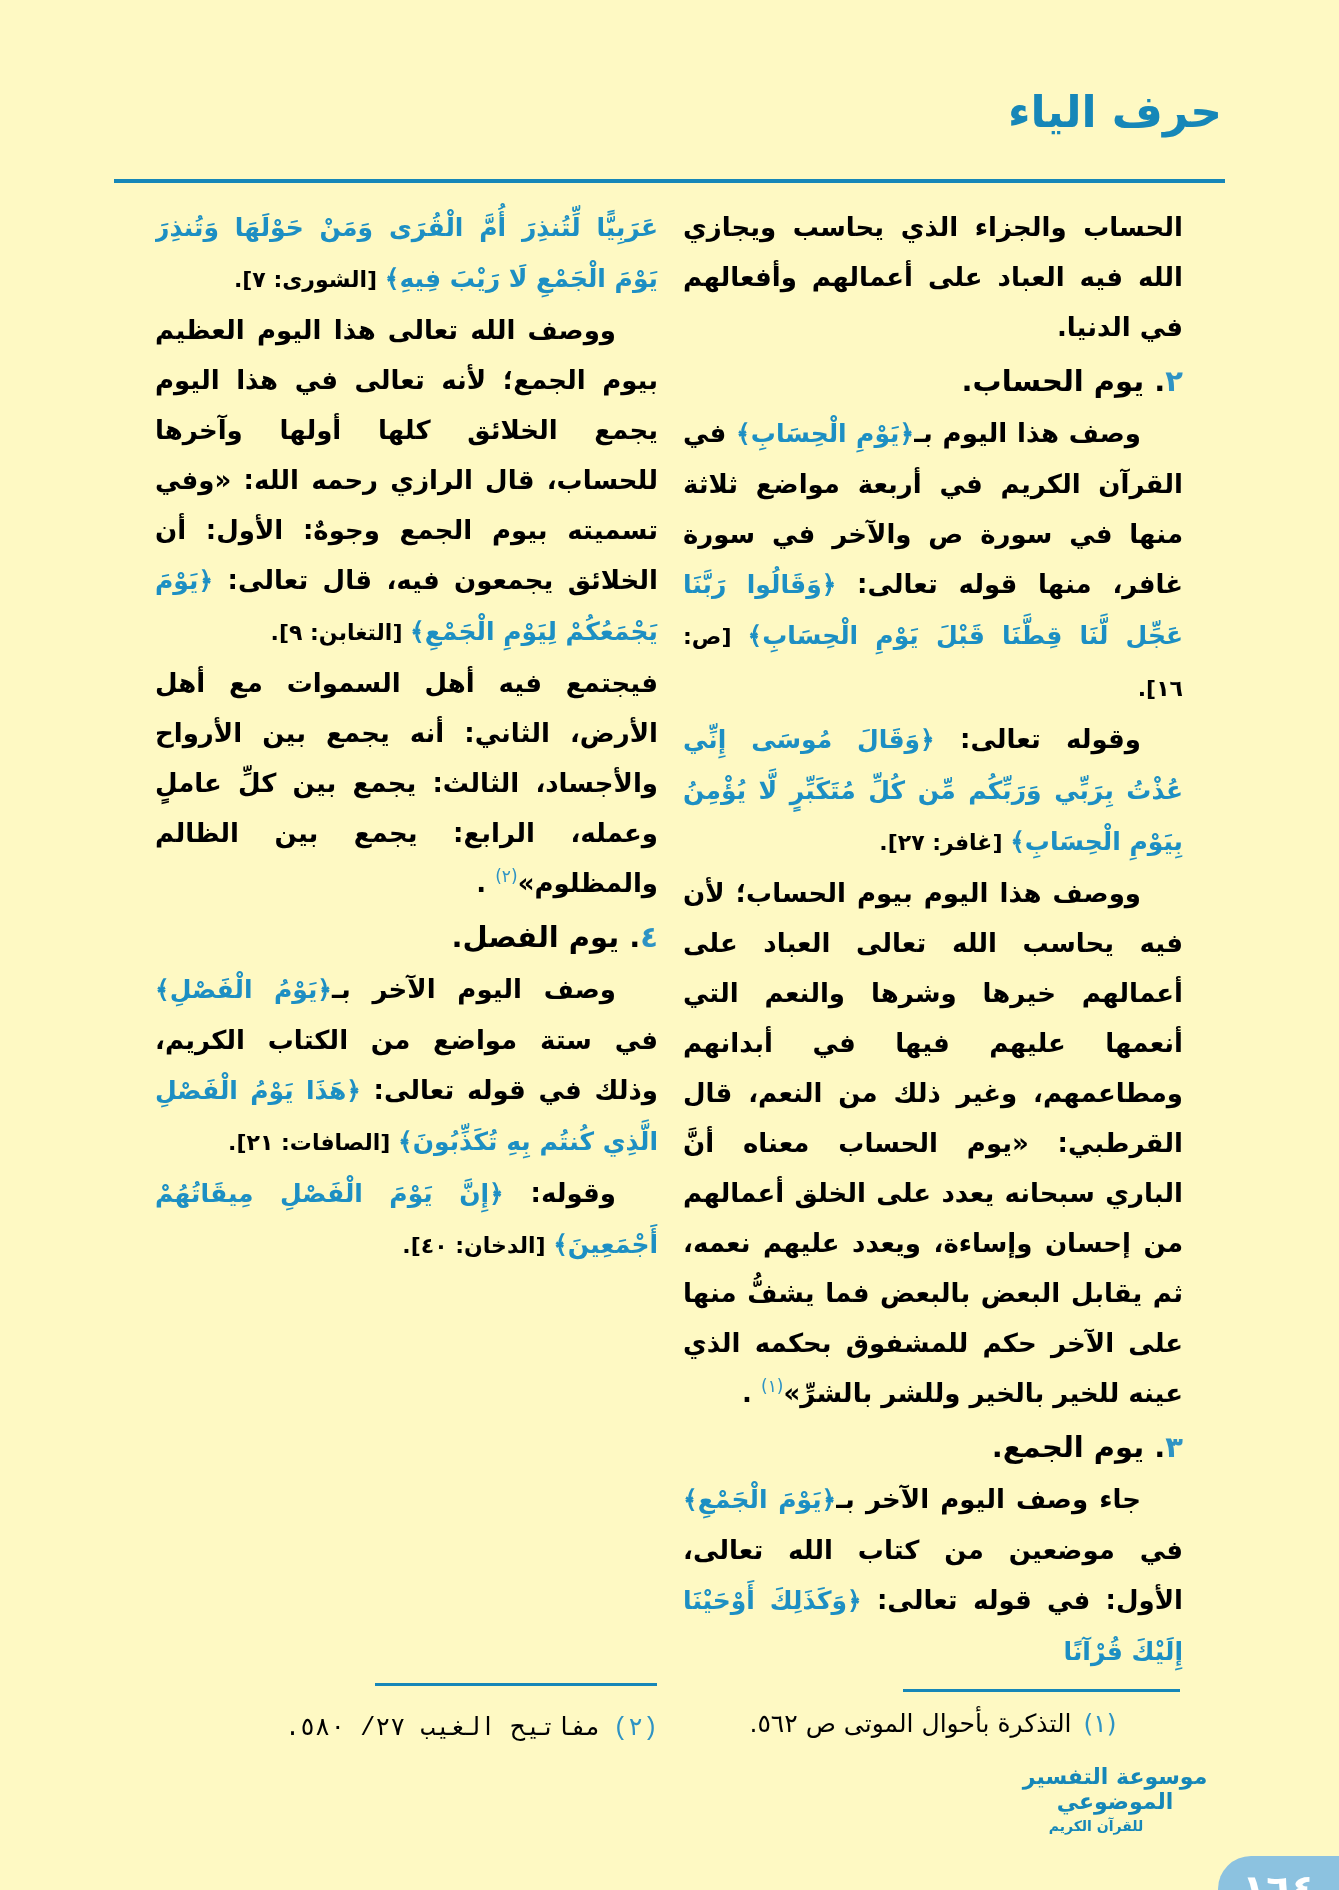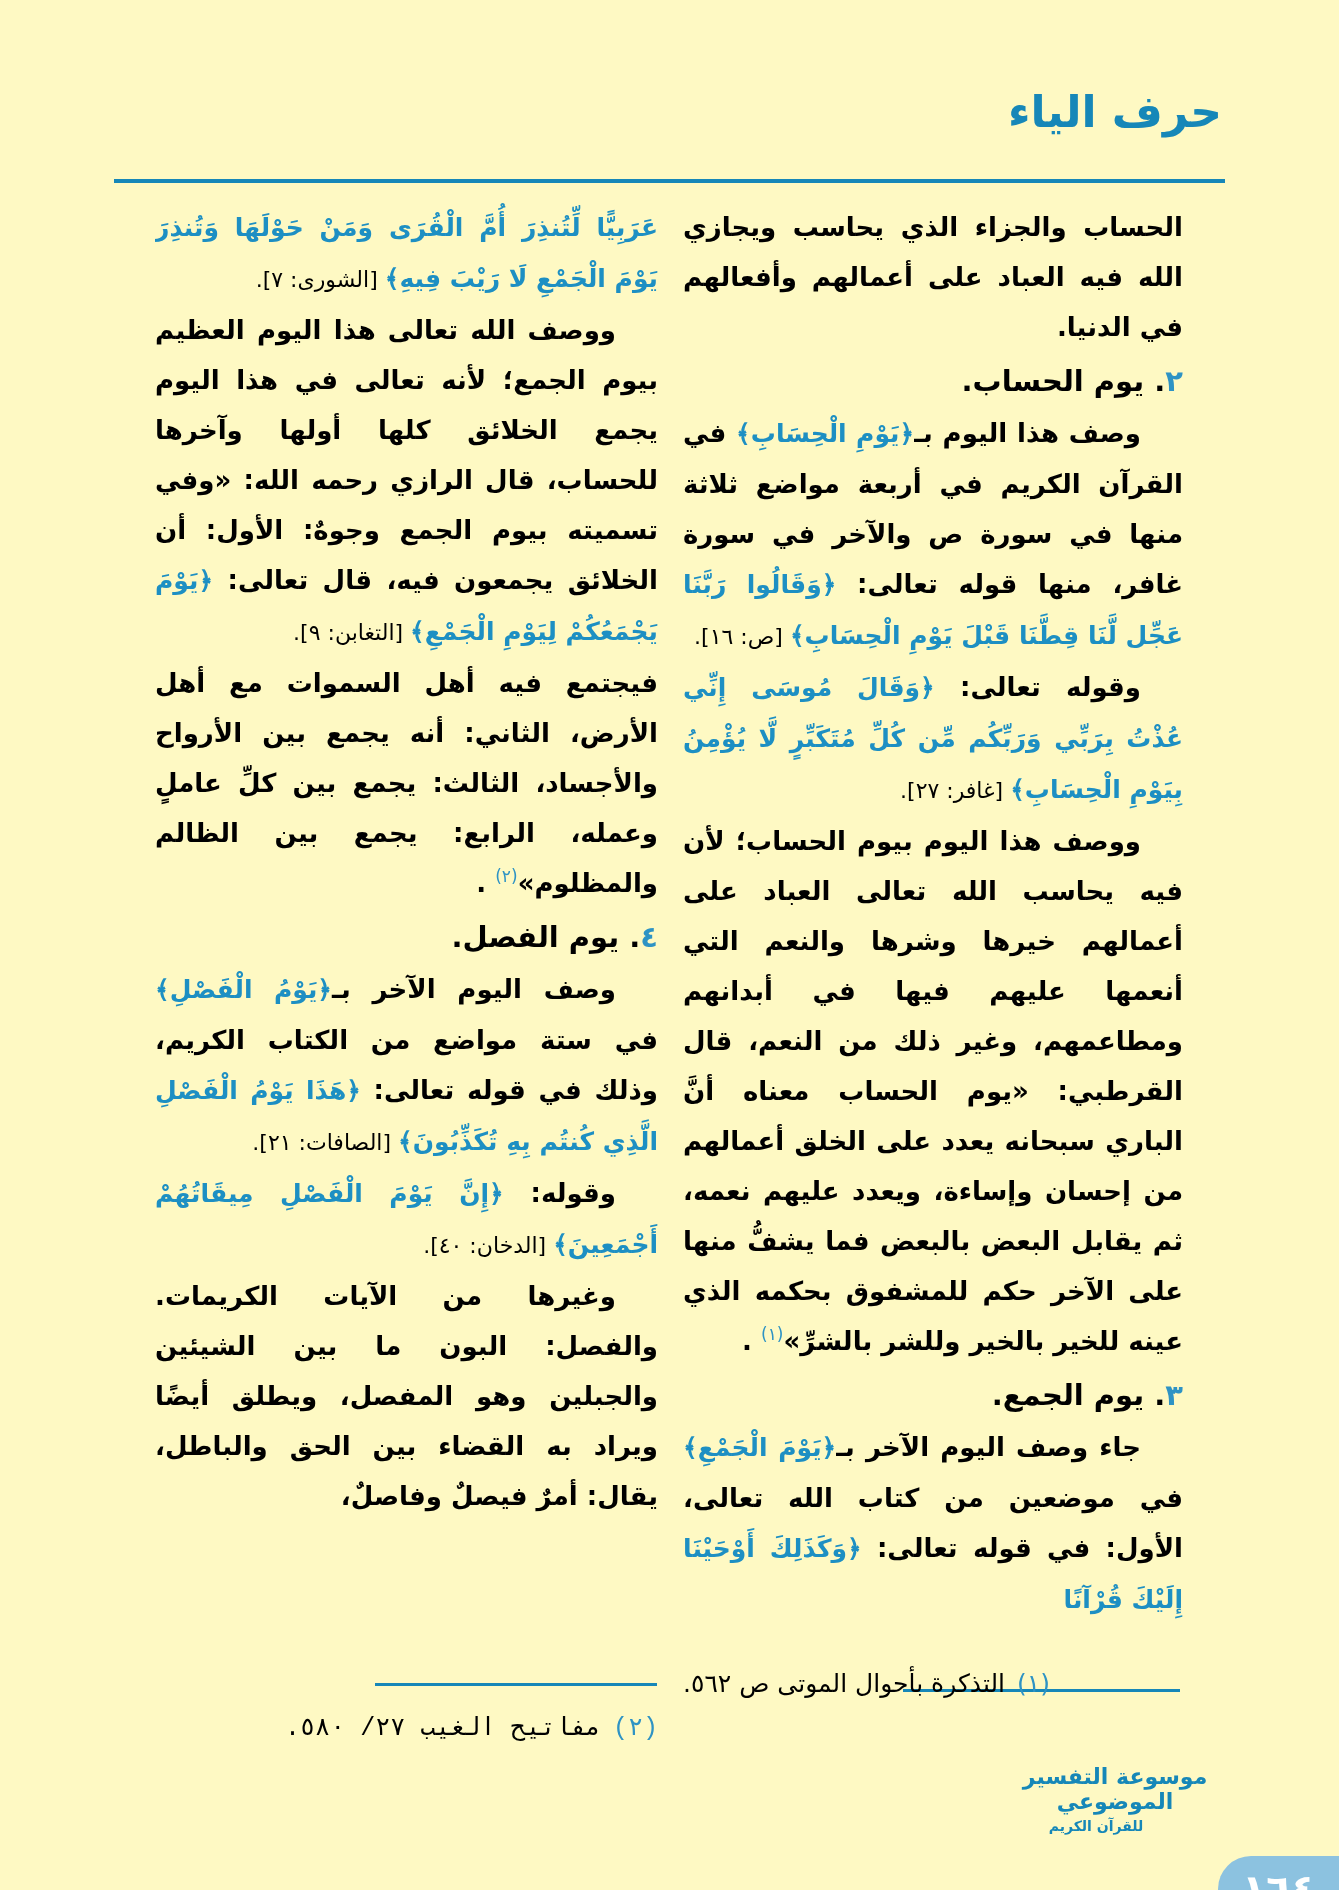--- a/index.html
+++ b/index.html
@@ -28,27 +28,27 @@
     font-size:26px;line-height:50px;font-weight:bold;
     text-align:justify;text-justify:inter-word;
   }
   .col-right{right:156px;width:500px;}
   .col-left{right:681px;width:503px;}
   .para{margin:0;}
   .para.indent{text-indent:42px;}
   .heading{font-size:29px;font-weight:bold;margin:4px 0 2px;}
   .hnum{color:var(--hnum);}
   .quran{color:var(--quran);font-weight:bold;font-size:25px;}
-  .ref{font-weight:normal;font-size:22px;}
+  .ref{font-weight:bold;font-size:22px;}
   .fn-mark{color:var(--hnum);font-size:17px;vertical-align:super;font-weight:normal;line-height:0;}
   .fn-sep{position:absolute;height:3px;background:var(--accent);}
   .fn-sep-right{top:1689px;right:159px;width:277px;}
   .fn-sep-left{top:1683px;right:682px;width:282px;}
   .footnote{position:absolute;font-size:25px;font-weight:normal;line-height:46px;}
-  .footnote-right{top:1661px;right:156px;width:500px;text-align:left;}
+  .footnote-right{top:1701px;right:156px;width:500px;text-align:center;}
   .footnote-left{top:1706px;right:681px;width:503px;text-align:right;font-family:Liberation Mono, monospace;}
   .fn-num{color:var(--hnum);margin-left:12px;}
   .logo{
     position:absolute;top:1764px;right:129px;width:228px;text-align:center;
     color:var(--accent);line-height:1.15;
   }
   .logo-l1{font-size:22px;font-weight:bold;margin-left:38px;}
   .logo-l2{font-size:14px;font-weight:bold;margin-top:3px;}
   .page-badge{
     position:absolute;top:1856px;right:0;width:121px;height:66px;
@@ -74,21 +74,20 @@
       <div class="heading"><span class="hnum">٣</span><span>. يوم الجمع.</span></div>
       <p class="para indent"><span>جاء وصف اليوم الآخر بـ</span><span class="quran">﴿يَوْمَ الْجَمْعِ﴾</span><span> في موضعين من كتاب الله تعالى، الأول: في قوله تعالى: </span><span class="quran">﴿وَكَذَلِكَ أَوْحَيْنَا إِلَيْكَ قُرْآنًا</span></p>
     </div>
   <div class="col col-left">
       <p class="para"><span class="quran">عَرَبِيًّا لِّتُنذِرَ أُمَّ الْقُرَى وَمَنْ حَوْلَهَا وَتُنذِرَ يَوْمَ الْجَمْعِ لَا رَيْبَ فِيهِ﴾</span><span class="ref"> [الشورى: ٧].</span></p>
       <p class="para indent"><span>ووصف الله تعالى هذا اليوم العظيم بيوم الجمع؛ لأنه تعالى في هذا اليوم يجمع الخلائق كلها أولها وآخرها للحساب، قال الرازي رحمه الله: «وفي تسميته بيوم الجمع وجوهٌ: الأول: أن الخلائق يجمعون فيه، قال تعالى: </span><span class="quran">﴿يَوْمَ يَجْمَعُكُمْ لِيَوْمِ الْجَمْعِ﴾</span><span class="ref"> [التغابن: ٩].</span></p>
       <p class="para"><span>فيجتمع فيه أهل السموات مع أهل الأرض، الثاني: أنه يجمع بين الأرواح والأجساد، الثالث: يجمع بين كلِّ عاملٍ وعمله، الرابع: يجمع بين الظالم والمظلوم»</span><span class="fn-mark">(٢)</span><span> .</span></p>
       <div class="heading"><span class="hnum">٤</span><span>. يوم الفصل.</span></div>
       <p class="para indent"><span>وصف اليوم الآخر بـ</span><span class="quran">﴿يَوْمُ الْفَصْلِ﴾</span><span> في ستة مواضع من الكتاب الكريم، وذلك في قوله تعالى: </span><span class="quran">﴿هَذَا يَوْمُ الْفَصْلِ الَّذِي كُنتُم بِهِ تُكَذِّبُونَ﴾</span><span class="ref"> [الصافات: ٢١].</span></p>
       <p class="para indent"><span>وقوله: </span><span class="quran">﴿إِنَّ يَوْمَ الْفَصْلِ مِيقَاتُهُمْ أَجْمَعِينَ﴾</span><span class="ref"> [الدخان: ٤٠].</span></p>
-      <p class="para indent"><span>وغيرها من الآيات الكريمات. والفصل: البون ما بين الشيئين والجبلين وهو المفصل، ويطلق أيضًا ويراد به القضاء بين الحق والباطل، يقال: أمرٌ فيصلٌ وفاصلٌ،</span></p>
     </div>
 
   <div class="fn-sep fn-sep-right"></div>
   <div class="fn-sep fn-sep-left"></div>
 
   <div class="footnote footnote-right">
     <span class="fn-num">(١)</span><span>التذكرة بأحوال الموتى ص ٥٦٢.</span>
   </div>
   <div class="footnote footnote-left">
     <span class="fn-num">(٢)</span><span>مفاتيح الغيب ٢٧/ ٥٨٠.</span>

